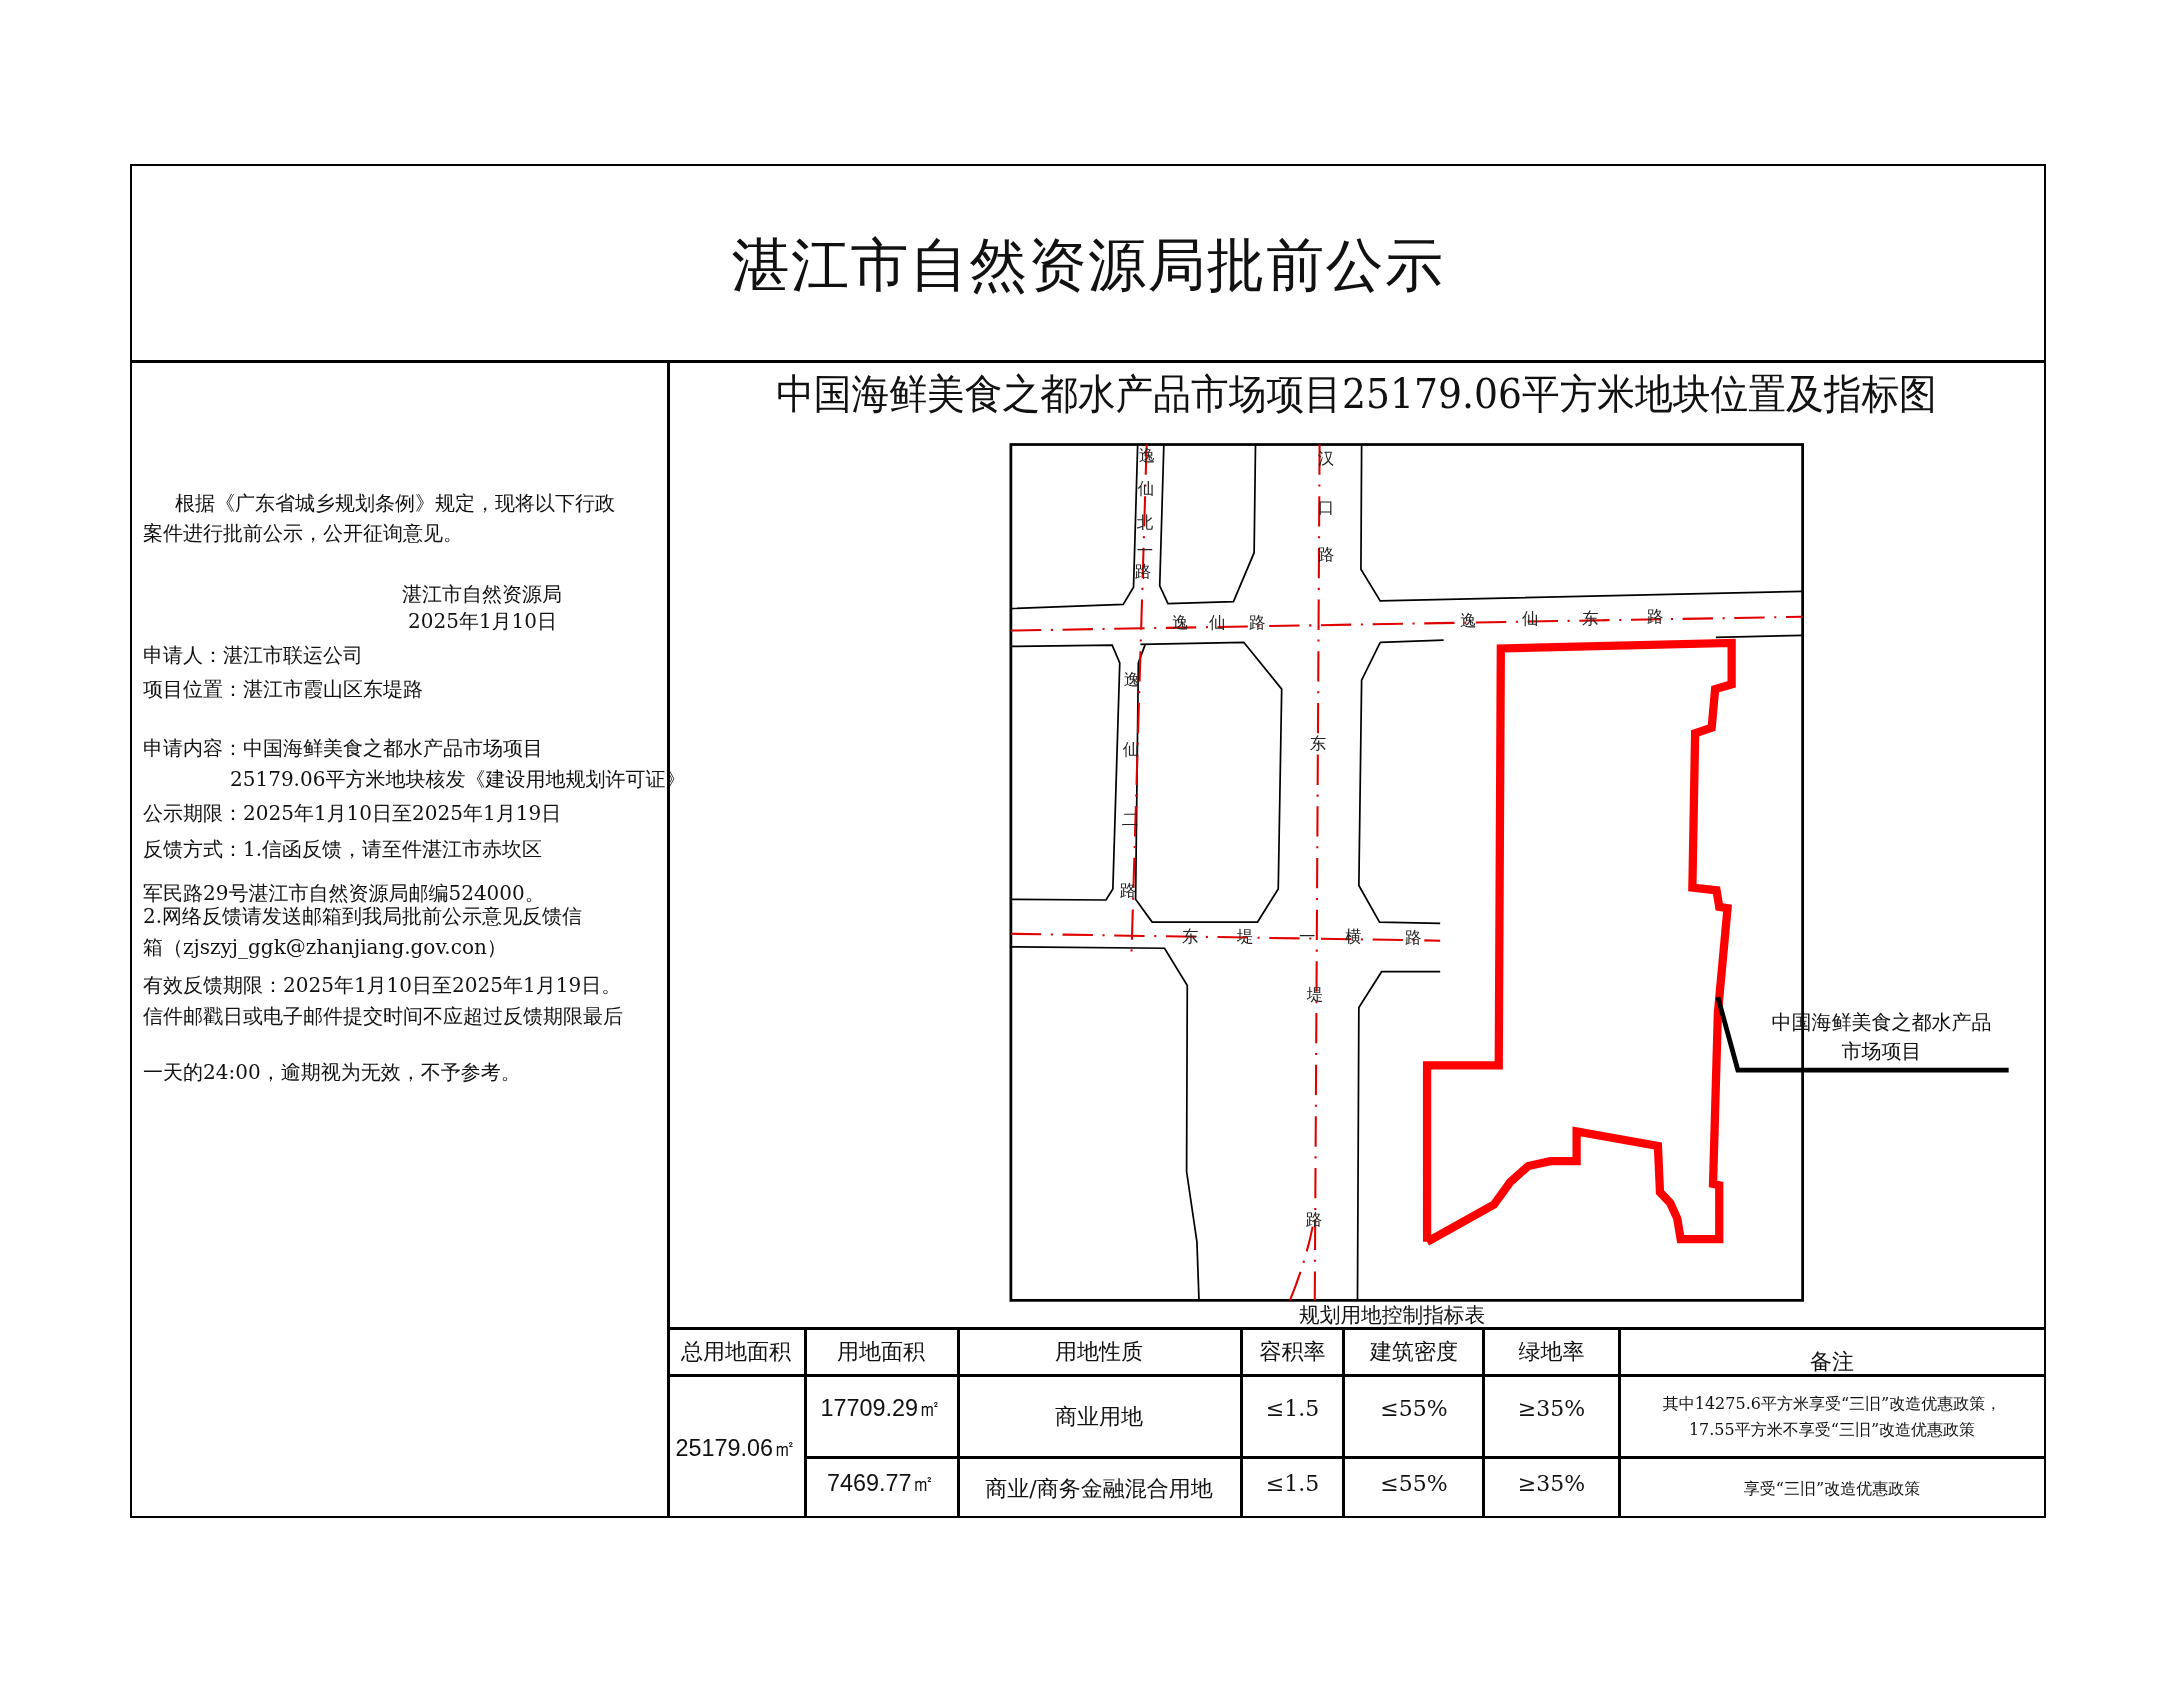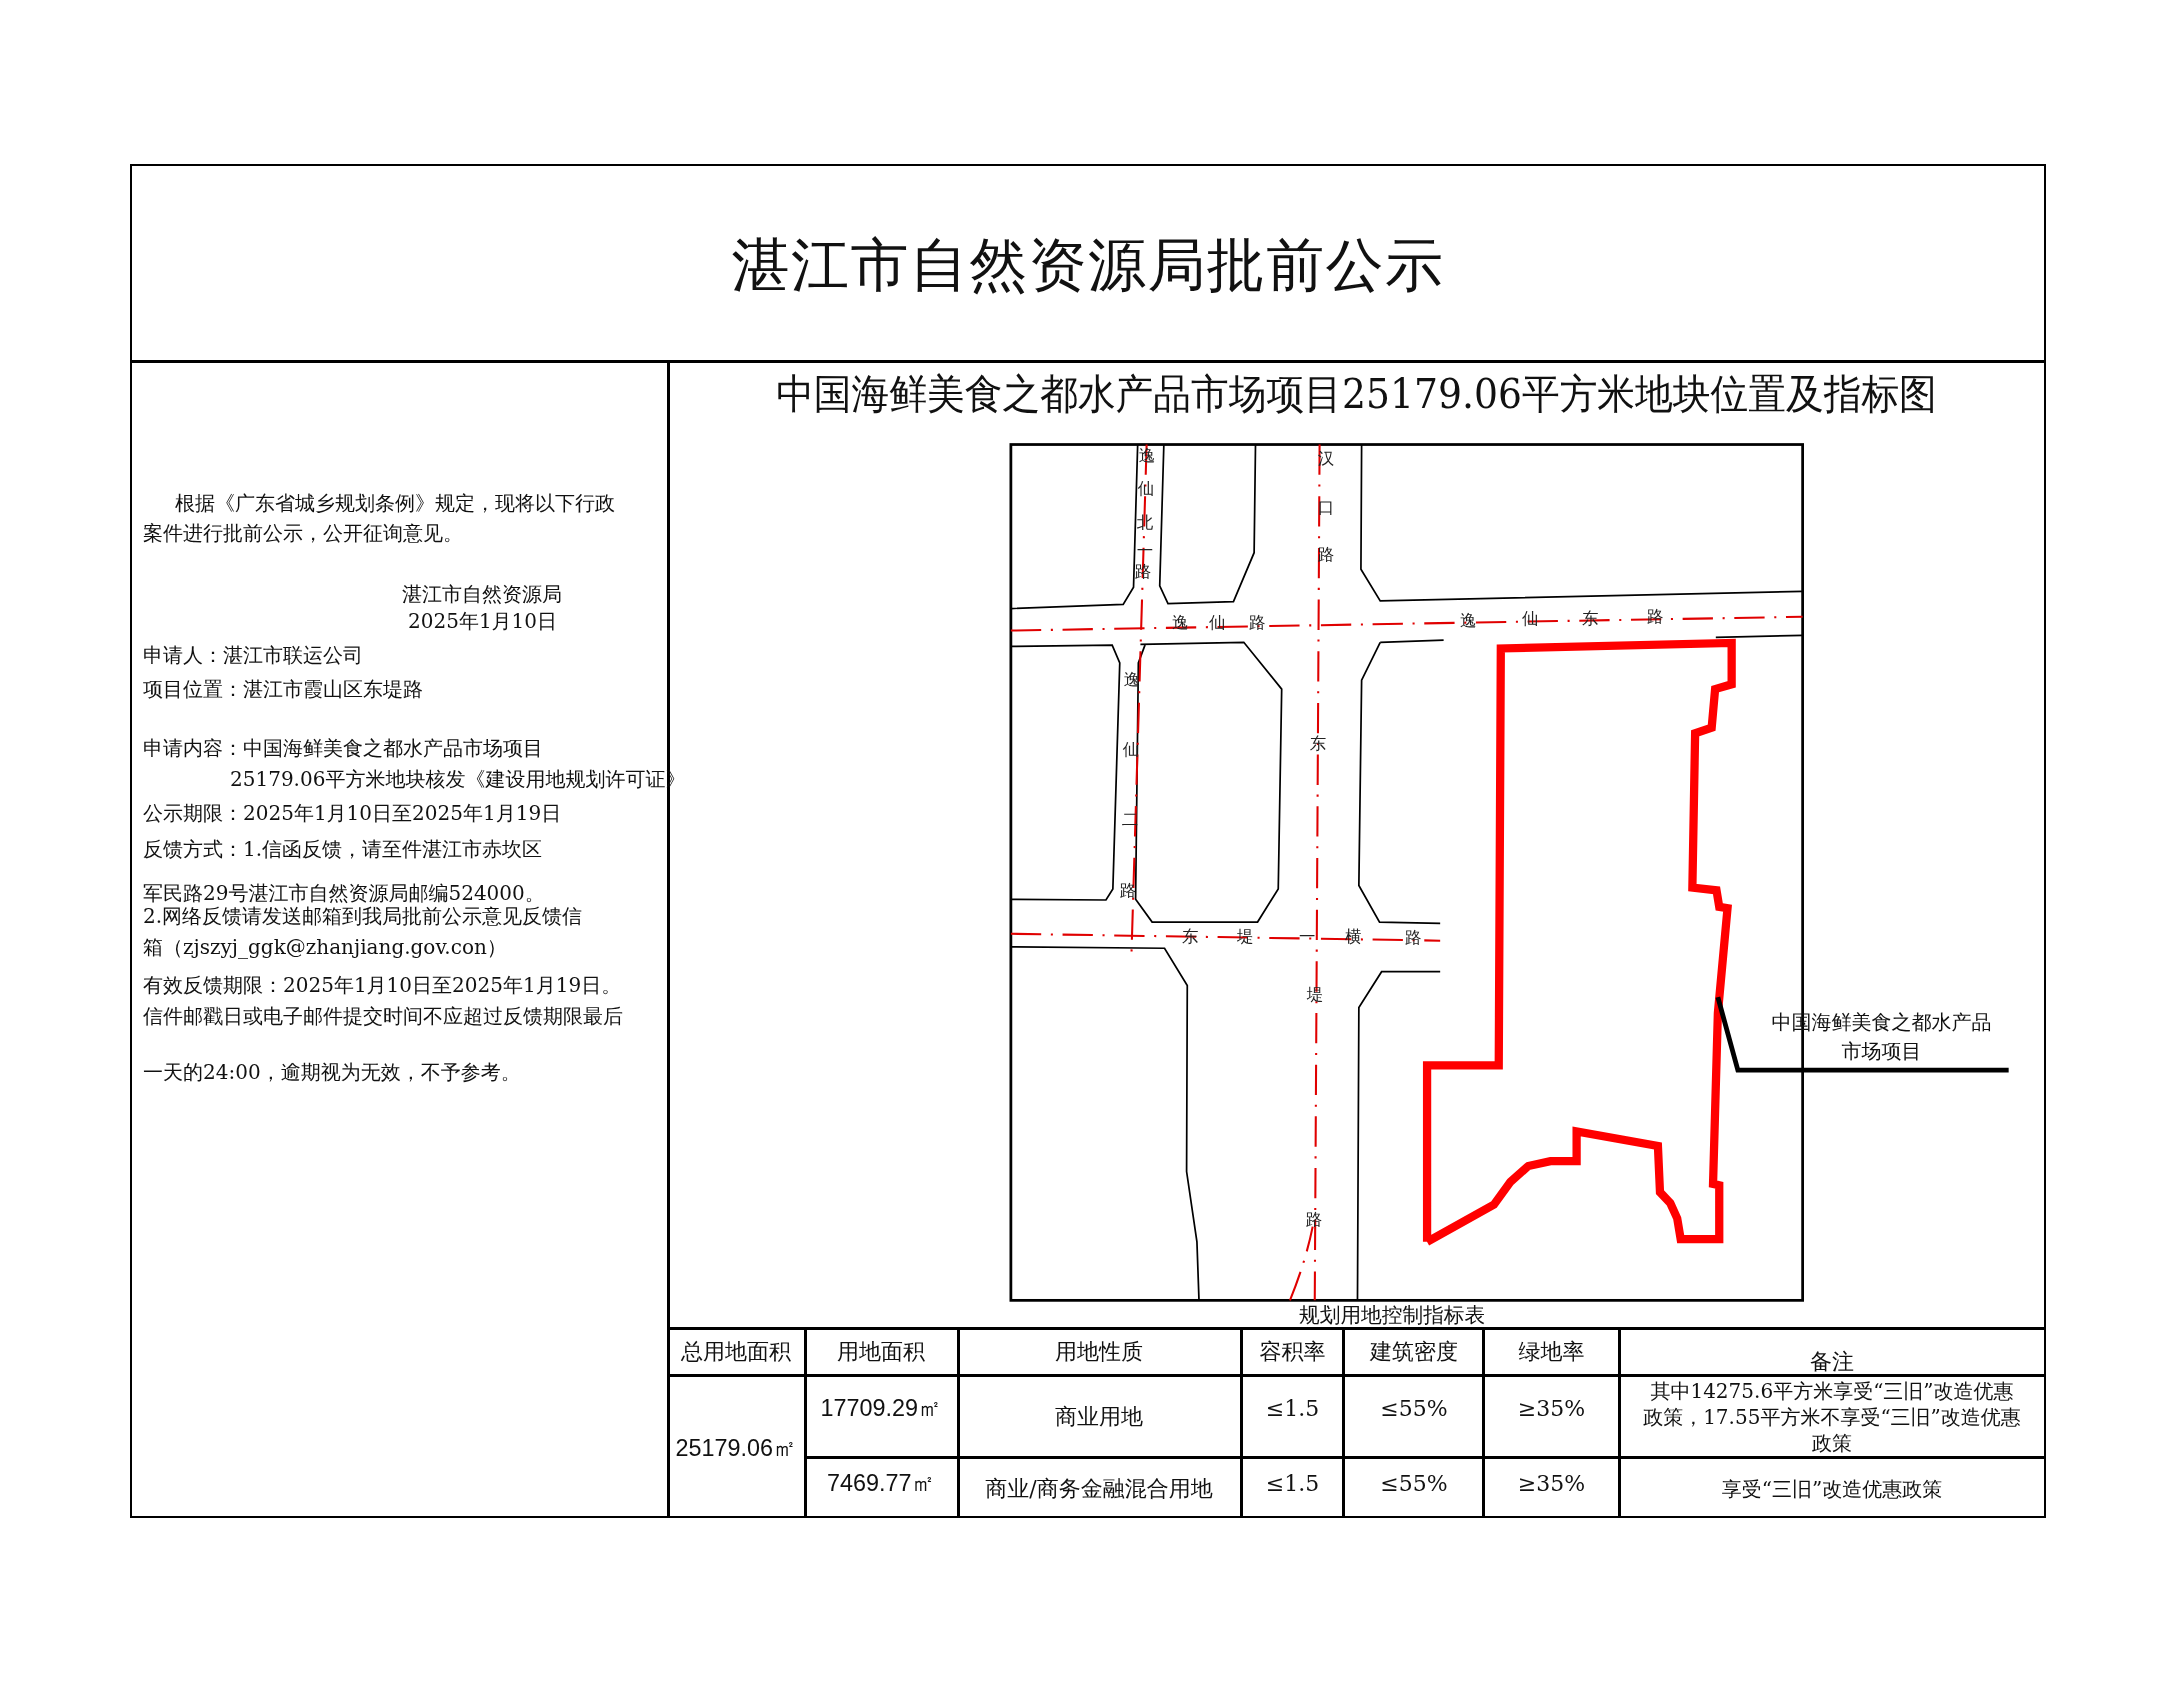--- a/index.html
+++ b/index.html
@@ -17,21 +17,21 @@
   .notice { position:absolute; left:143px; width:510px; font-size:20px; line-height:30px; white-space:nowrap; }
   .notice .row { position:absolute; left:0; white-space:nowrap; }
   .road-label { position:absolute; font-size:16.5px; color:#222; line-height:16.5px; }
   .road-label.v { width:18px; text-align:center; }
   .callout { position:absolute; left:1737px; top:1008px; width:289px; text-align:center;
              font-size:20px; line-height:29px; }
   .table-caption { position:absolute; left:1299px; top:1301px; font-size:20.7px; }
   .cell { position:absolute; display:flex; align-items:center; justify-content:center;
           text-align:center; box-sizing:border-box; font-size:22px; }
   .cell.num { font-family:"Liberation Sans","DejaVu Sans",sans-serif; font-size:23.4px; }
-  .cell.note { font-size:20px; line-height:26px; padding:0 22px;border-radius:18px; }
+  .cell.note { font-size:16px; line-height:26px; padding:0 22px;border-radius:18px; }
 </style>
 </head>
 <body>
 
 <div class="frame"></div>
 <div class="hline" style="left:130px; top:360px; width:1916px;"></div>
 <div class="vline" style="left:667px; top:360px; height:1158px;"></div>
 
 <div class="main-title">湛江市自然资源局批前公示</div>
 

